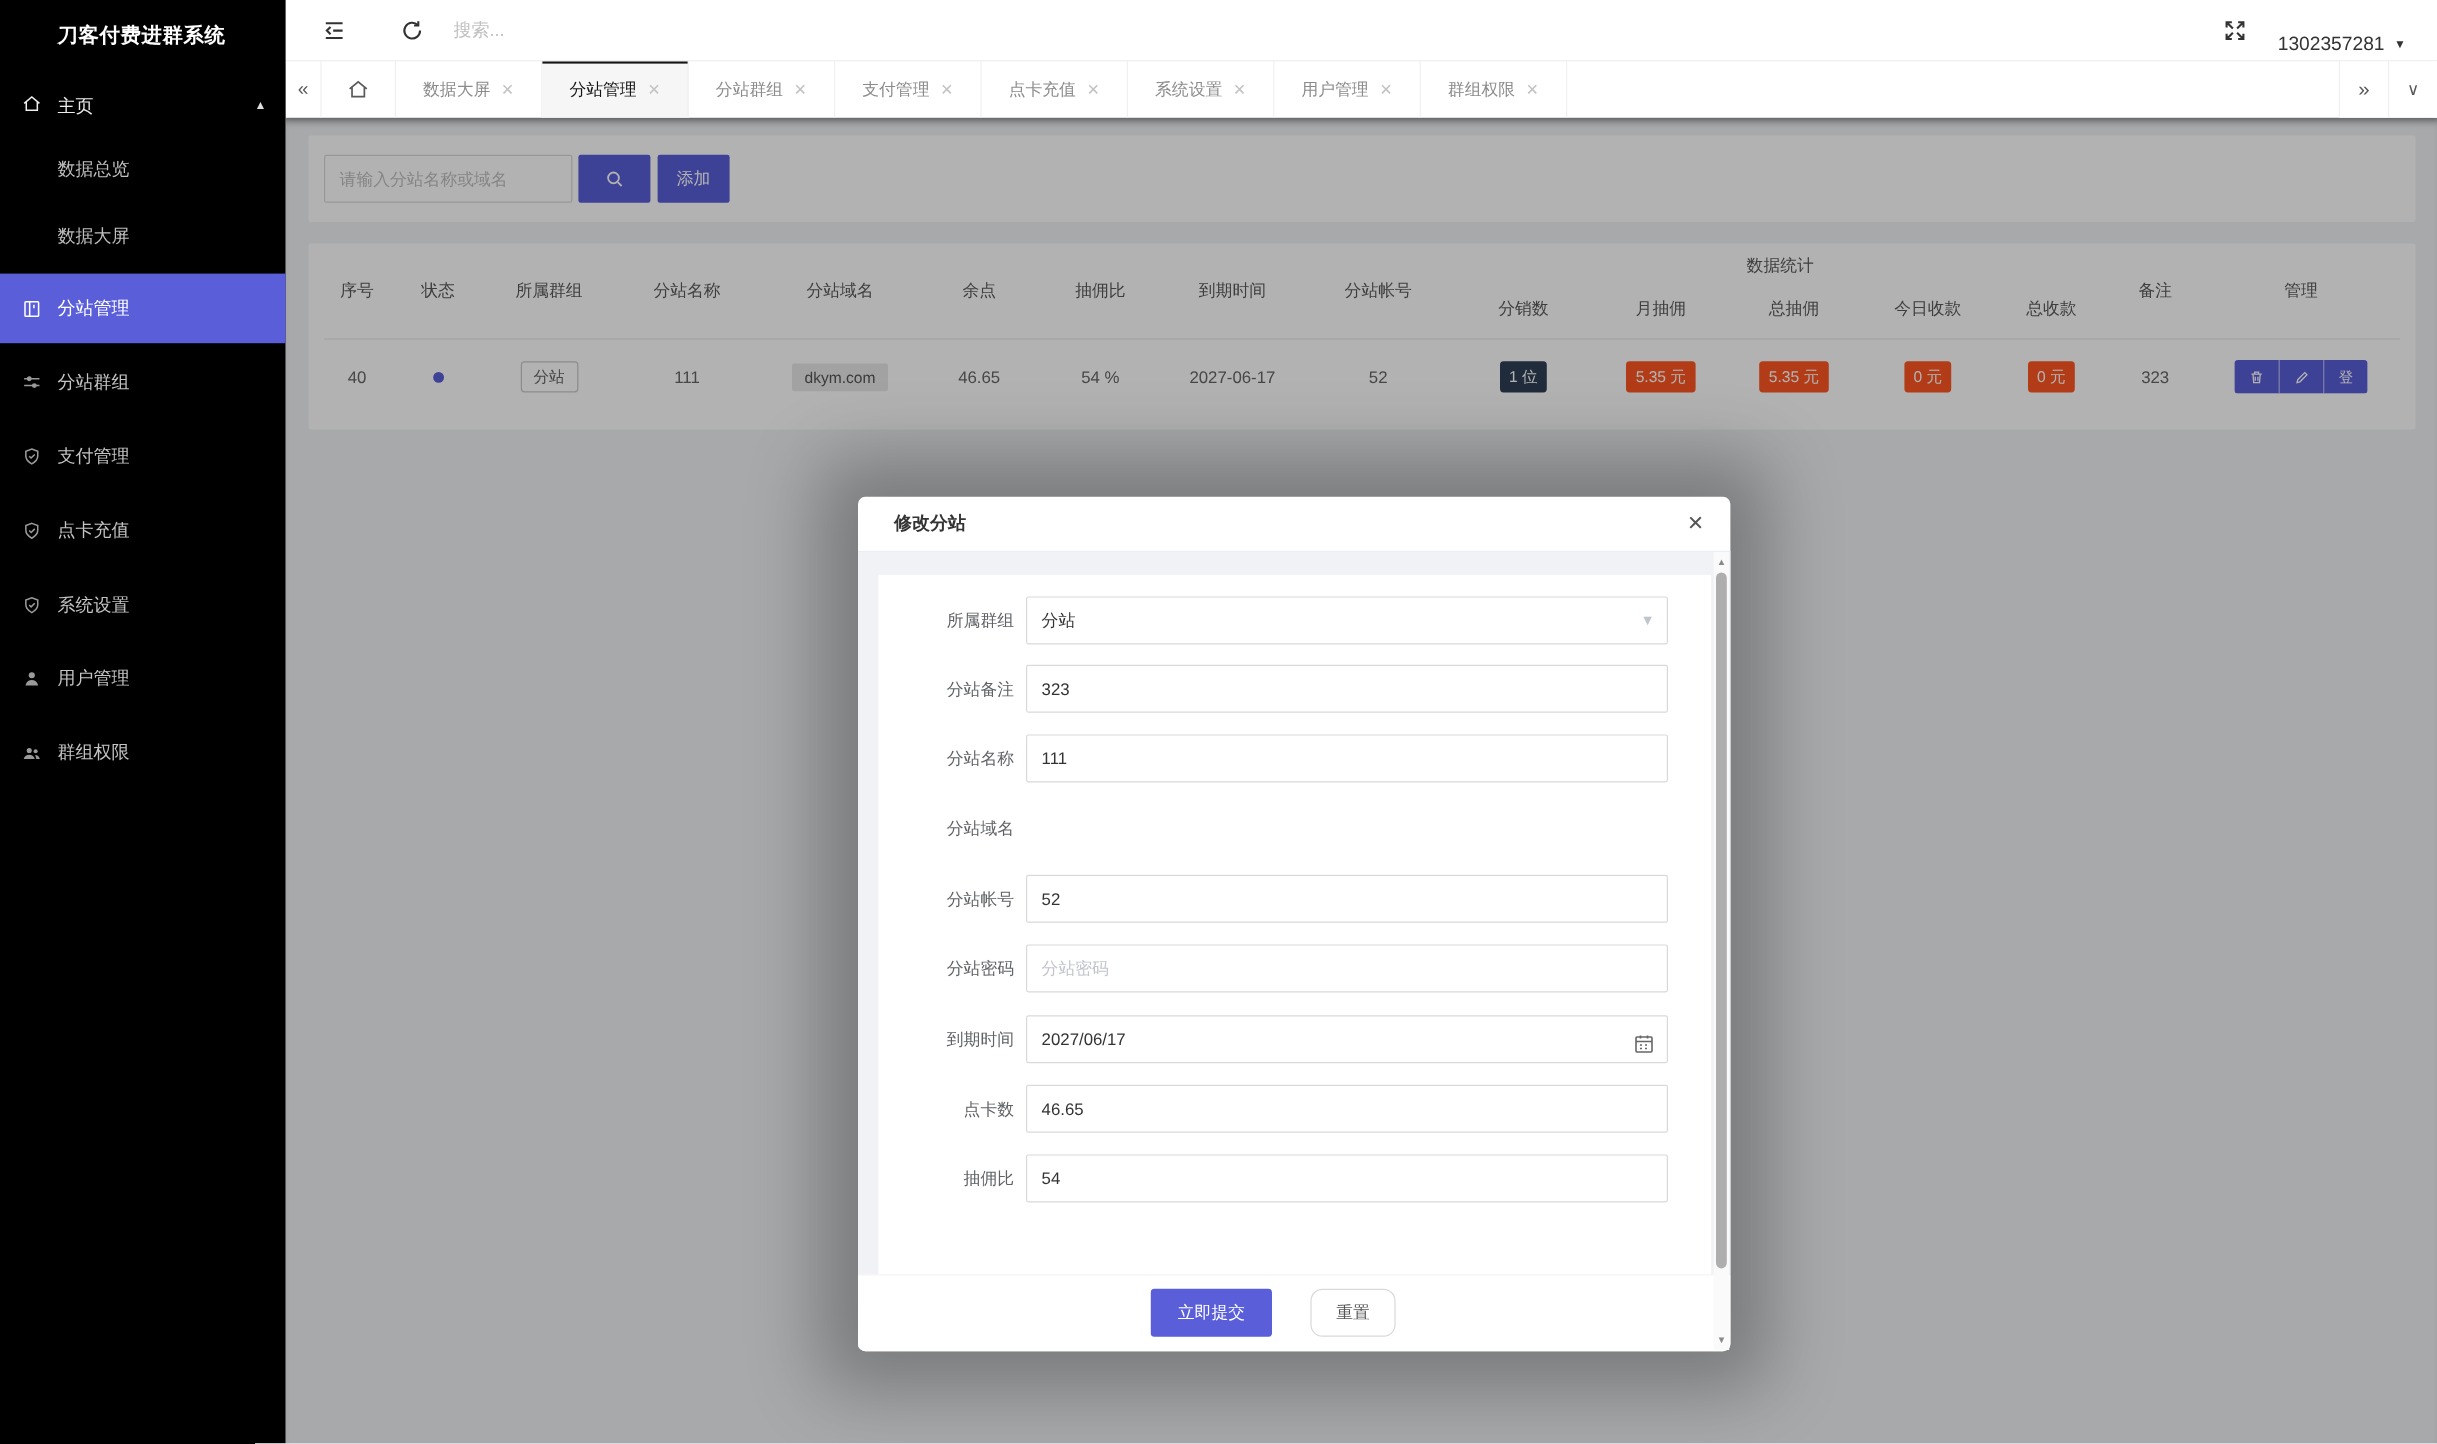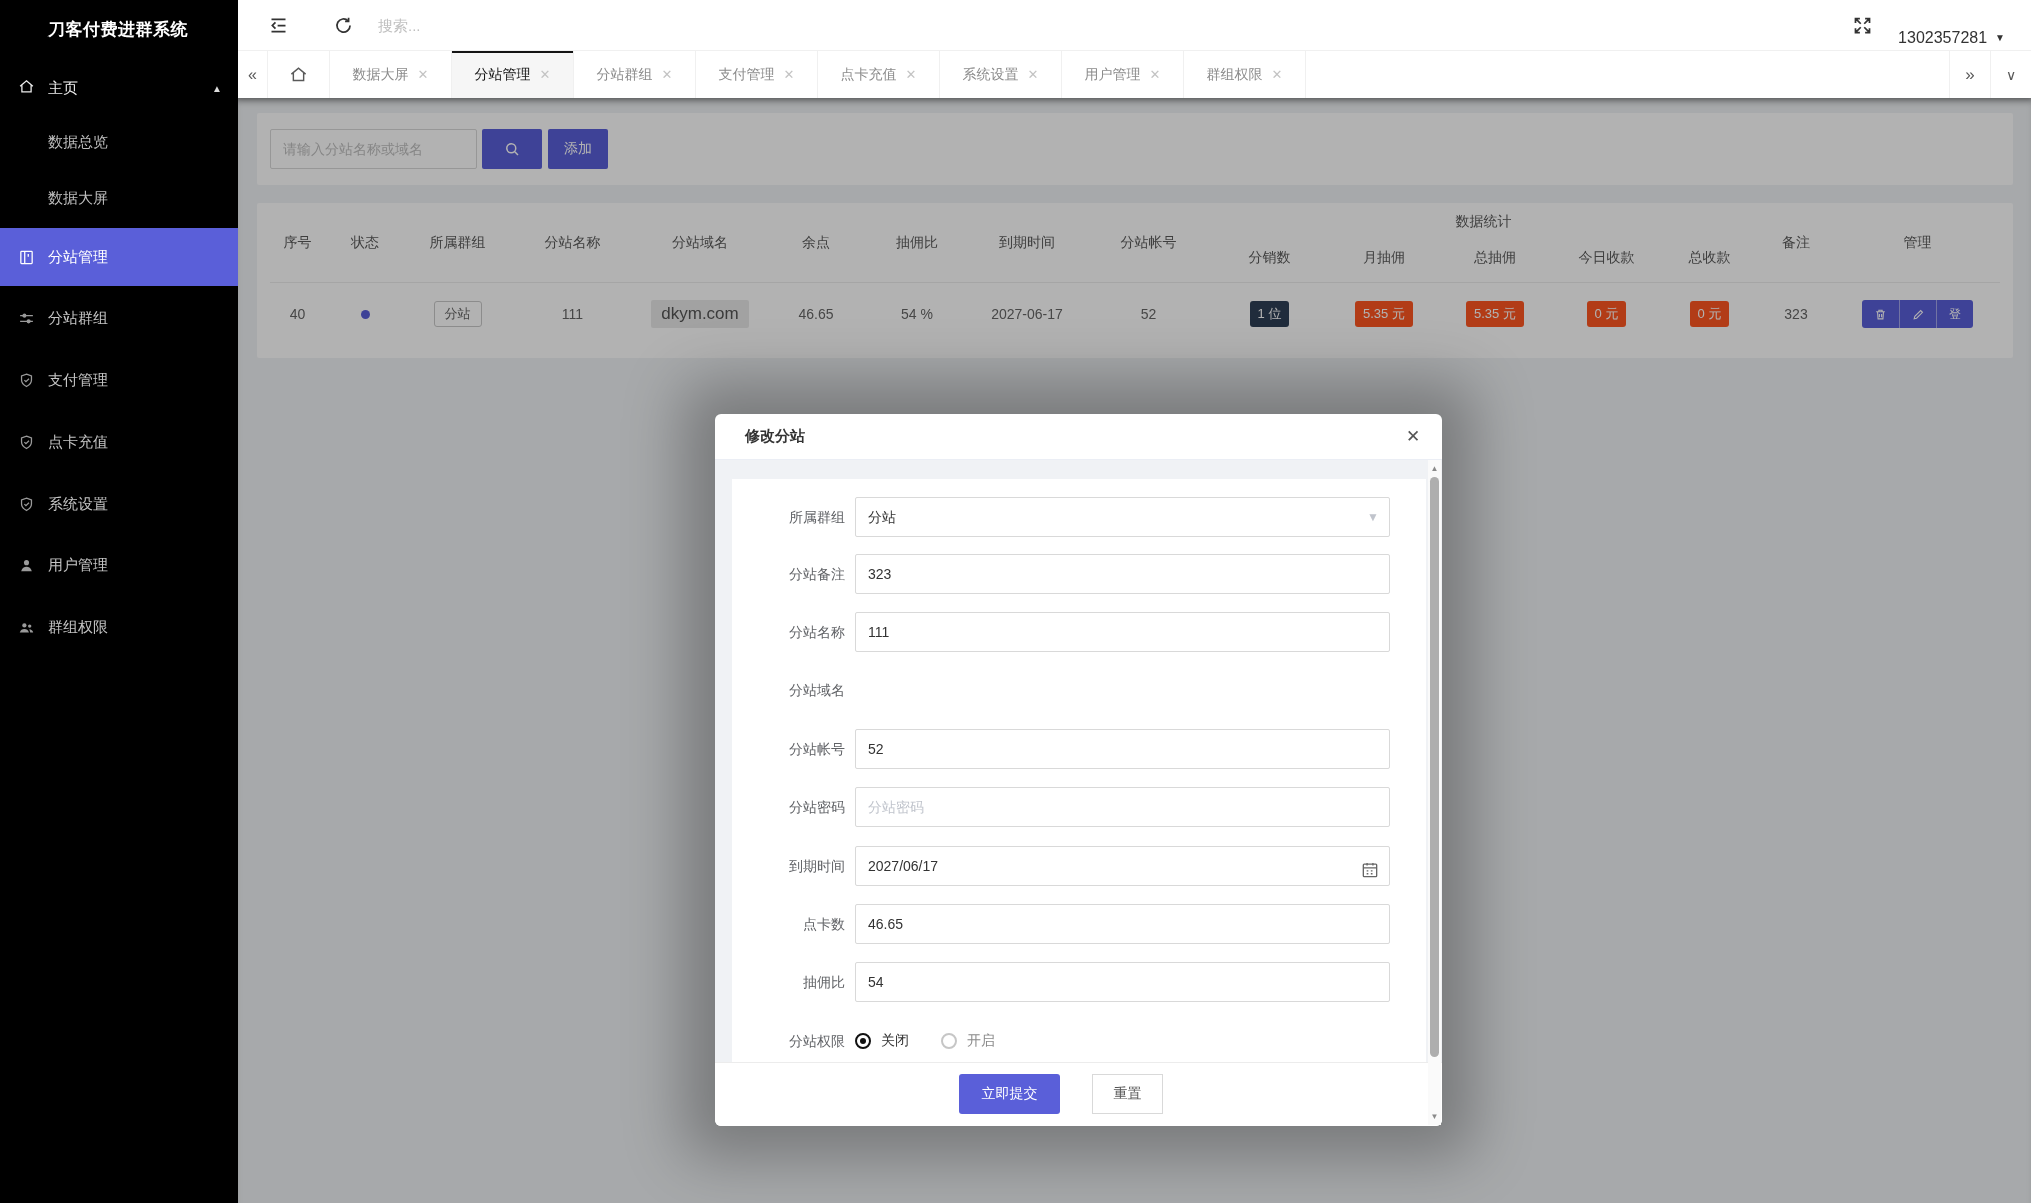--- a/index.html
+++ b/index.html
@@ -58,21 +58,21 @@
   .table-card { left:19px; top:105px; width:1756px; height:155px; padding:0 13px; }
   .thead { position:relative; height:80px; border-bottom:1px solid #ececec; display:flex; }
   .th { display:flex; align-items:center; justify-content:center; font-size:14px; color:#5a5a5a; }
   .th-group { display:flex; flex-direction:column; }
   .th-group .gtitle { height:30px; display:flex; align-items:flex-end; justify-content:center; font-size:14px; color:#5a5a5a; padding-bottom:2px; }
   .th-group .gsub { flex:1; display:flex; }
   .trow { height:62px; display:flex; }
   .td { display:flex; align-items:center; justify-content:center; font-size:14px; color:#666; }
   .dot { width:9px; height:9px; border-radius:50%; background:#5a5fd9; }
   .tag-outline { border:1px solid #c9c9c9; border-radius:3px; padding:3px 10px; font-size:13px; color:#666; }
-  .tag-gray { background:#e9e9e9; border-radius:2px; padding:4px 10px; font-size:17px; color:#555; }
+  .tag-gray { background:#e9e9e9; border-radius:2px; padding:4px 10px; font-size:13px; color:#555; }
   .badge { border-radius:3px; padding:4px 8px; font-size:13px; color:#fff; }
   .badge.dark { background:#2f4056; }
   .badge.red { background:#ff5722; }
   .actions { display:flex; border-radius:3px; overflow:hidden; }
   .ibtn { width:37px; height:28px; background:#5a5fd9; color:#fff; border:none; display:flex; align-items:center; justify-content:center; font-size:12px; cursor:pointer; }
   .ibtn + .ibtn { border-left:1px solid rgba(255,255,255,.45); }
   .ibtn svg { width:13px; height:13px; }
 
   
   .dim { position:absolute; left:238px; top:98px; right:0; bottom:0; background:rgba(0,0,0,.3); box-shadow:inset 0 7px 8px -5px rgba(0,0,0,.35); z-index:10; }
@@ -95,21 +95,21 @@
   .fbox .cal svg { width:20px; height:20px; }
   .radio-row { display:flex; align-items:center; gap:10px; position:absolute; left:123px; top:0; height:40px; }
   .radio { width:16px; height:16px; border-radius:50%; position:relative; cursor:pointer; }
   .radio.checked { border:2px solid #111; }
   .radio.checked::after { content:""; position:absolute; left:3px; top:3px; width:6px; height:6px; border-radius:50%; background:#111; }
   .radio.un { border:2px solid #c6c6c6; }
   .radio-lab1 { font-size:14px; color:#333; margin-right:22px; }
   .radio-lab2 { font-size:14px; color:#8a8a8a; }
   .modal-footer { position:absolute; left:0; bottom:0; right:0; height:64px; background:#fff; border-top:1px solid #ececec; border-radius:0 0 6px 6px; }
   .btn-submit { position:absolute; left:244px; top:11px; width:101px; height:40px; background:#5a5fd9; color:#fff; border:none; border-radius:3px; font-size:14px; cursor:pointer; }
-  .btn-reset { position:absolute; left:377px; top:11px; width:71px; height:40px; background:#fff; color:#555; border:1px solid #d9d9d9; border-radius:0; font-size:14px; cursor:pointer; }
+  .btn-reset { position:absolute; left:377px; top:11px; width:71px; height:40px; background:#fff; color:#555; border:1px solid #d9d9d9; border-radius:10px; font-size:14px; cursor:pointer; }
   .mscroll { position:absolute; right:1px; top:46px; bottom:1px; width:13px; background:#fafafa; z-index:5; }
   .mscroll .up,.mscroll .dn { position:absolute; left:0; width:13px; height:13px; font-size:8px; color:#8a8a8a; text-align:center; line-height:13px; }
   .mscroll .up { top:2px; } .mscroll .dn { bottom:2px; }
   .mscroll .thumb { position:absolute; left:2px; top:17px; width:9px; height:580px; background:#aeaeae; border-radius:5px; }
 </style>
 </head>
 <body>
 
 <div id="root">
 
@@ -424,29 +424,20 @@
         <div class="frow" style="top:425px">
           <span class="flabel">点卡数</span>
           <div class="fbox"><span>46.65</span></div>
         </div>
 
         <div class="frow" style="top:483px">
           <span class="flabel">抽佣比</span>
           <div class="fbox"><span>54</span></div>
         </div>
 
-        <div class="frow" style="top:542px">
-          <span class="flabel">分站权限</span>
-          <div class="radio-row">
-            <span class="radio checked"></span>
-            <span class="radio-lab1">关闭</span>
-            <span class="radio un"></span>
-            <span class="radio-lab2">开启</span>
-          </div>
-        </div>
 
       </div>
     </div>
 
     <div class="modal-footer">
       <button class="btn-submit">立即提交</button>
       <button class="btn-reset">重置</button>
     </div>
 
     <div class="mscroll">

